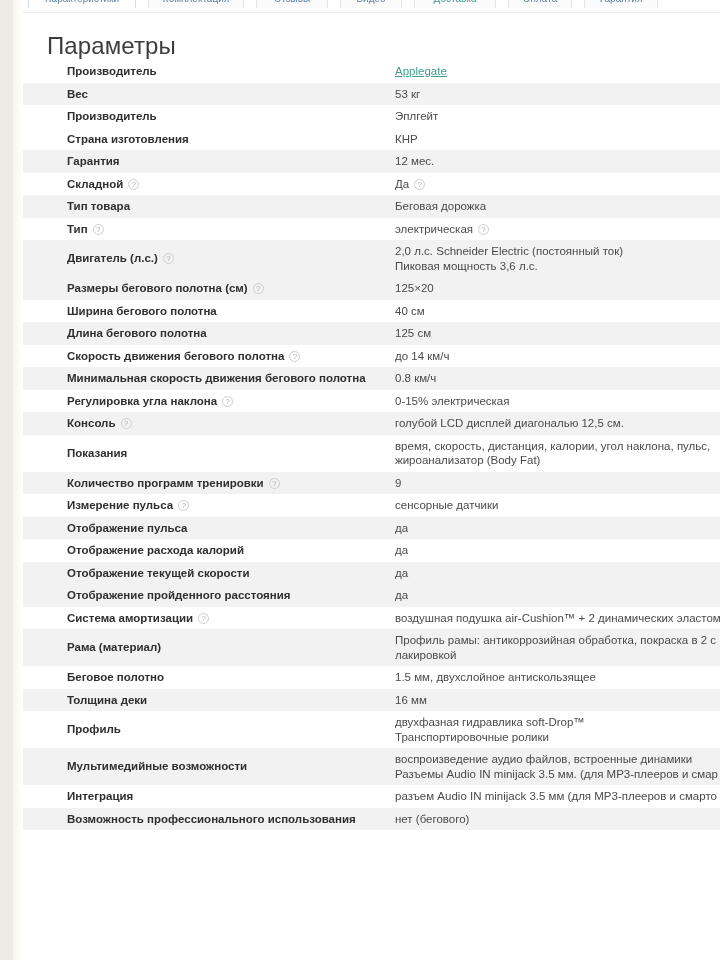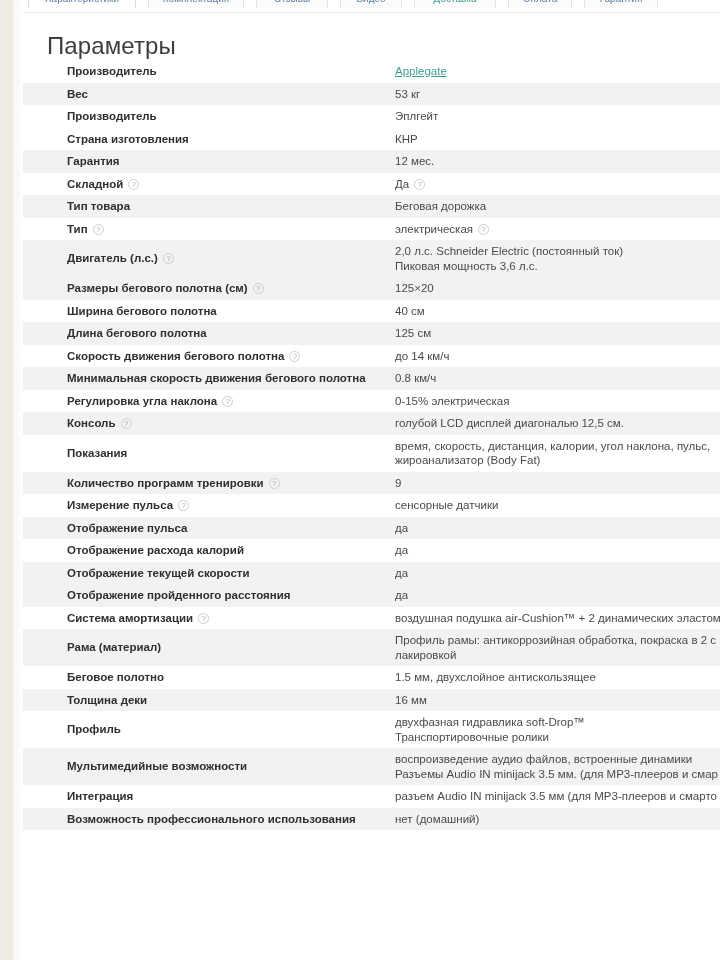--- a/index.html
+++ b/index.html
@@ -315,17 +315,17 @@
             <span class="vline">воспроизведение аудио файлов, встроенные динамики</span>
             <span class="vline">Разъемы Audio IN minijack 3.5 мм. (для MP3-плееров и смар</span>
           </td>
         </tr>
         <tr class="spec-row even">
           <td class="cell-label"><span>Интеграция</span></td>
           <td class="cell-value"><span>разъем Audio IN minijack 3.5 мм (для MP3-плееров и смарто</span></td>
         </tr>
         <tr class="spec-row odd">
           <td class="cell-label"><span>Возможность профессионального использования</span></td>
-          <td class="cell-value"><span>нет (домашний)</span></td>
+          <td class="cell-value"><span>нет (бегового)</span></td>
         </tr>
       </tbody>
   </table>
 </div>
 
 </body></html>

